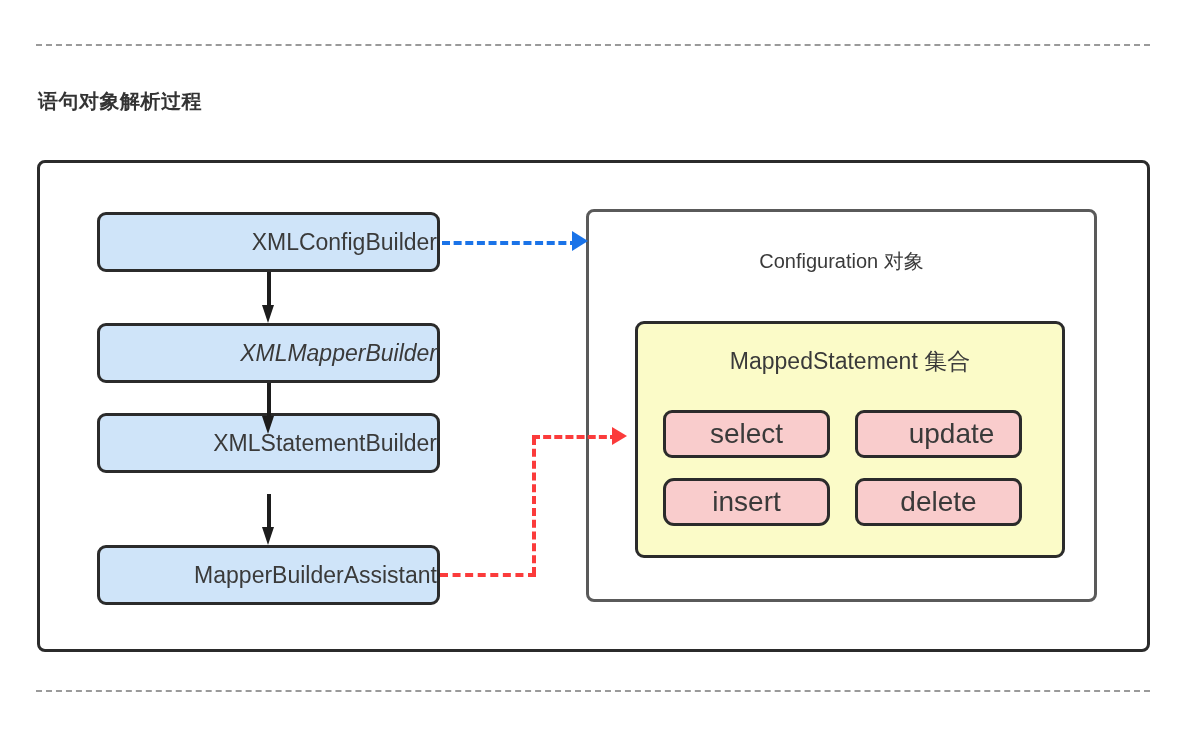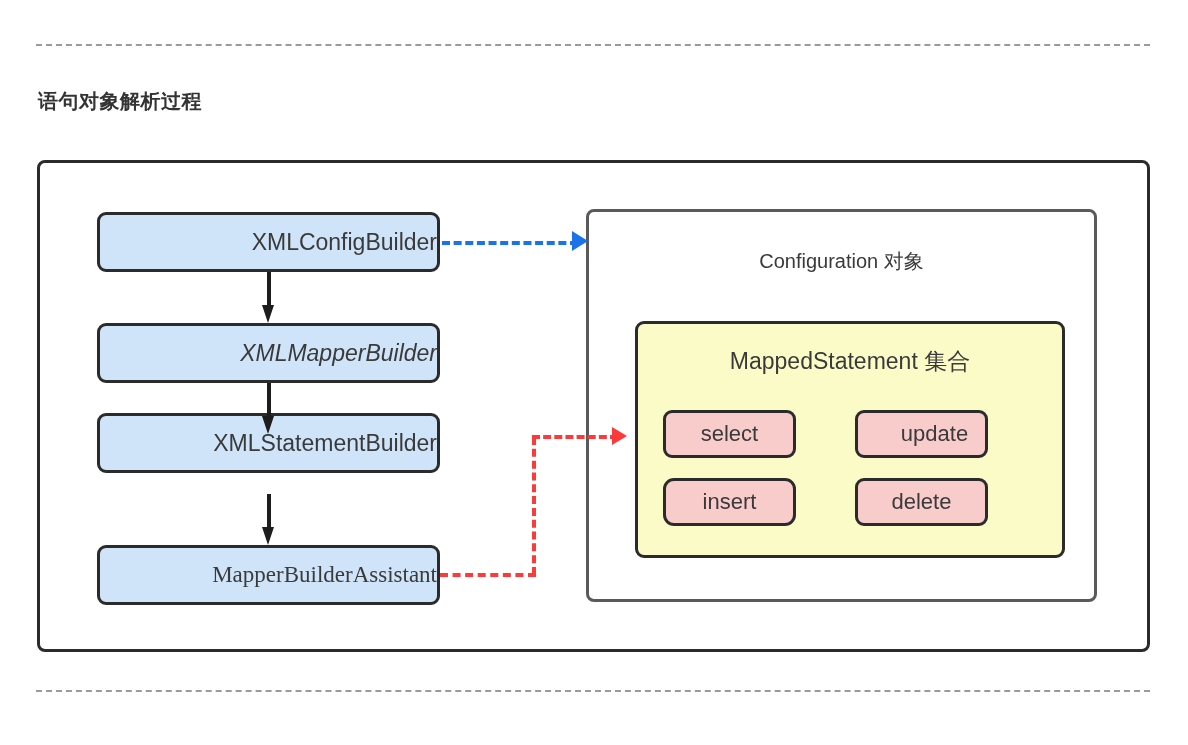--- a/index.html
+++ b/index.html
@@ -64,21 +64,21 @@
     display: flex;
     align-items: center;
     justify-content: flex-end;
     font-size: 23px;
     color: #3a3a3a;
     white-space: nowrap;
   }
   .builder-box.b0 { top: 212px; }
   .builder-box.b1 { top: 323px; font-style: italic; }
   .builder-box.b2 { top: 413px; }
-  .builder-box.b3 { top: 545px; font-family: Liberation Serif, serif; }
+  .builder-box.b3 { top: 545px; }
 
   
   .flow-arrow {
     position: absolute;
     left: 262px;
     width: 13px;
     height: 51px;
   }
   .flow-arrow.a0 { top: 272px; }
   .flow-arrow.a1 { top: 383px; }
@@ -145,30 +145,30 @@
     width: 100%;
     text-align: center;
     font-size: 23px;
     color: #3a3a3a;
     white-space: nowrap;
   }
 
   
   .stmt-chip {
     position: absolute;
-    width: 133px;
+    width: 167px;
     height: 48px;
     background: #f9cccc;
     border: 3px solid #2b2b2b;
     border-radius: 9px;
     box-sizing: border-box;
     display: flex;
     align-items: center;
     justify-content: center;
-    font-size: 22px;
+    font-size: 28px;
     color: #3a3a3a;
     white-space: nowrap;
   }
   .stmt-chip.c0 { left: 663px; top: 410px; }
   .stmt-chip.c1 { left: 855px; top: 410px; padding-left: 26px; }
   .stmt-chip.c2 { left: 663px; top: 478px; border-radius: 11px; }
   .stmt-chip.c3 { left: 855px; top: 478px; }
 
   
   .blue-arrow-line {

